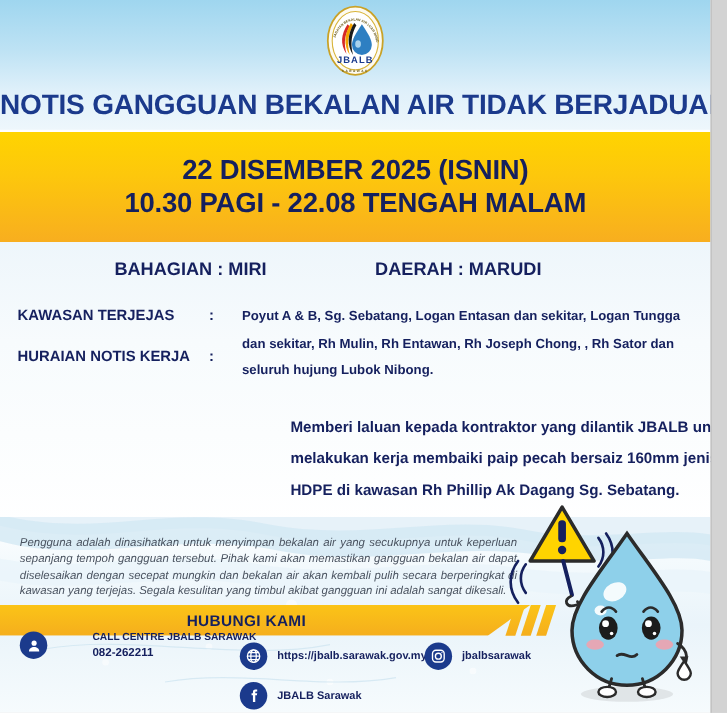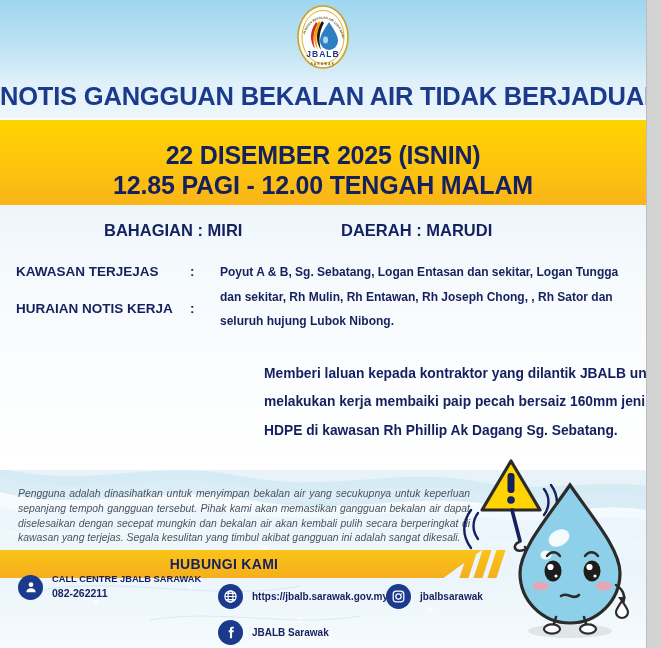--- a/index.html
+++ b/index.html
@@ -40,21 +40,21 @@
     background:linear-gradient(to bottom,#ffd400 0%,#fdc70c 40%,#f8ae1f 100%);
     display:flex;flex-direction:column;align-items:center;justify-content:center;text-align:center;
   }
   #date-band .dline{
     color:#15205e;font-weight:bold;font-size:25px;line-height:1.22;
     letter-spacing:-.2px;white-space:nowrap;
   }
 
   
   #body-area{
-    position:absolute;left:0;top:205px;width:646px;height:258px;
+    position:absolute;left:0;top:220px;width:646px;height:258px;
     background:linear-gradient(to bottom,#eef6fb 0%,#f7fbfd 35%,#ffffff 100%);
   }
   #region-row{
     position:absolute;top:16px;left:0;width:646px;
     color:#15205e;font-weight:bold;font-size:16.5px;white-space:nowrap;
   }
   #bahagian{position:absolute;left:104px;}
   #daerah{position:absolute;left:341px;}
 
   .lbl{
@@ -117,21 +117,21 @@
   .cicon{
     width:25px;height:25px;border-radius:50%;
     background:#1b3a8c;color:#fff;
     display:flex;align-items:center;justify-content:center;
     flex:0 0 auto;
   }
   .ctext{
     color:#15205e;font-weight:bold;font-size:10px;
     margin-left:9px;white-space:nowrap;
   }
-  #c-call{left:18px;top:574px;align-items:flex-end;}
+  #c-call{left:18px;top:574px;align-items:flex-start;gap:32px;}
   #c-call .ctxtbox{margin-left:9px;}
   #c-call .c-title{color:#15205e;font-weight:bold;font-size:9.3px;white-space:nowrap;line-height:1.25;}
   #c-call .c-num{color:#15205e;font-weight:bold;font-size:10.5px;white-space:nowrap;line-height:1.35;}
   #c-web{left:218px;top:584px;}
   #c-fb{left:218px;top:620px;}
   #c-ig{left:386px;top:584px;}
 
   
   #mascot{position:absolute;left:452px;top:455px;width:194px;height:193px;}
 </style>
@@ -160,21 +160,21 @@
           <textPath href="#arcp" startOffset="6%">JABATAN BEKALAN AIR LUAR BANDAR</textPath>
         </text>
       </svg>
     </div>
 
     <div id="title">NOTIS GANGGUAN BEKALAN AIR TIDAK BERJADUAL</div>
   </div>
 
   <div id="date-band">
     <div class="dline">22 DISEMBER 2025 (ISNIN)</div>
-    <div class="dline">12.85 PAGI - 12.00 TENGAH MALAM</div>
+    <div class="dline">10.30 PAGI - 22.08 TENGAH MALAM</div>
   </div>
 
   <div id="body-area">
 
     <div id="region-row">
       <span id="bahagian">BAHAGIAN : MIRI</span>
       <span id="daerah">DAERAH : MARUDI</span>
     </div>
 
     <div class="lbl" id="lbl-kawasan">KAWASAN TERJEJAS</div>

